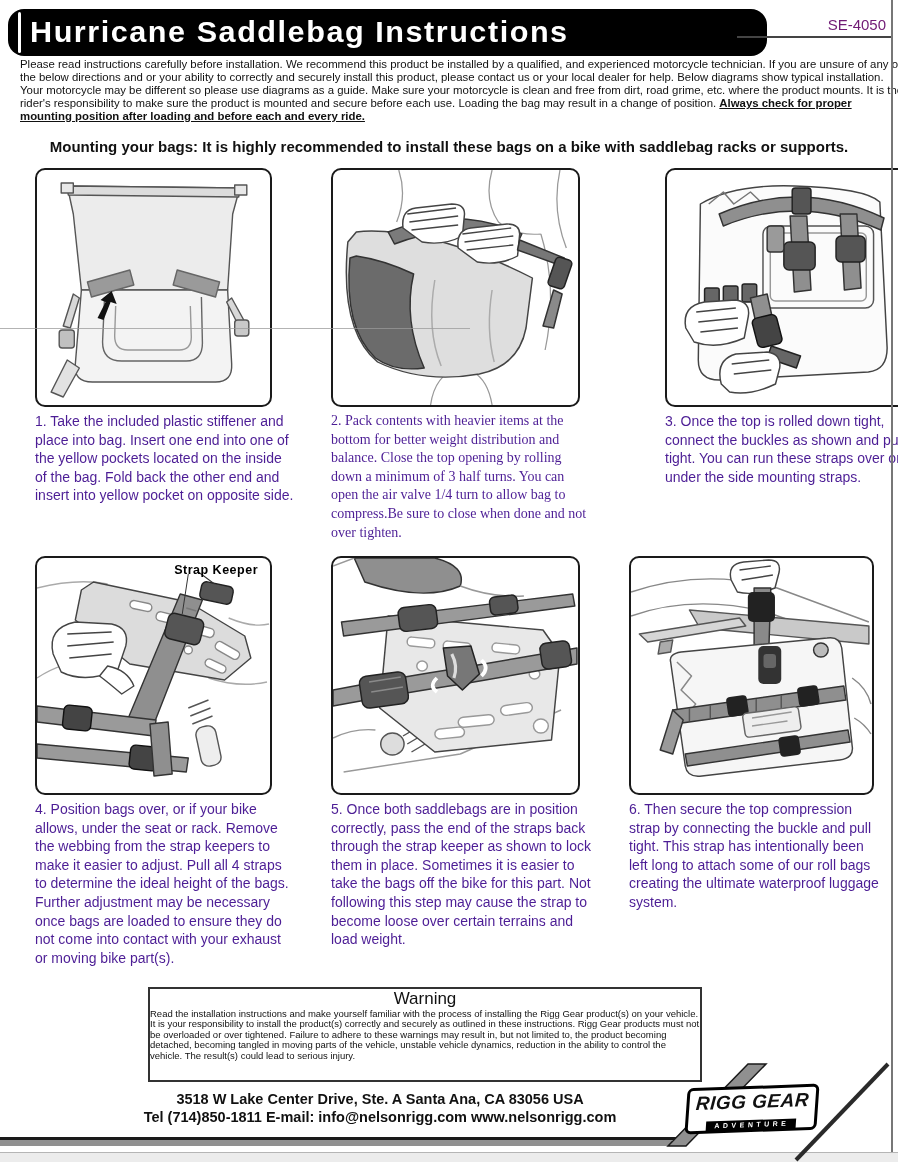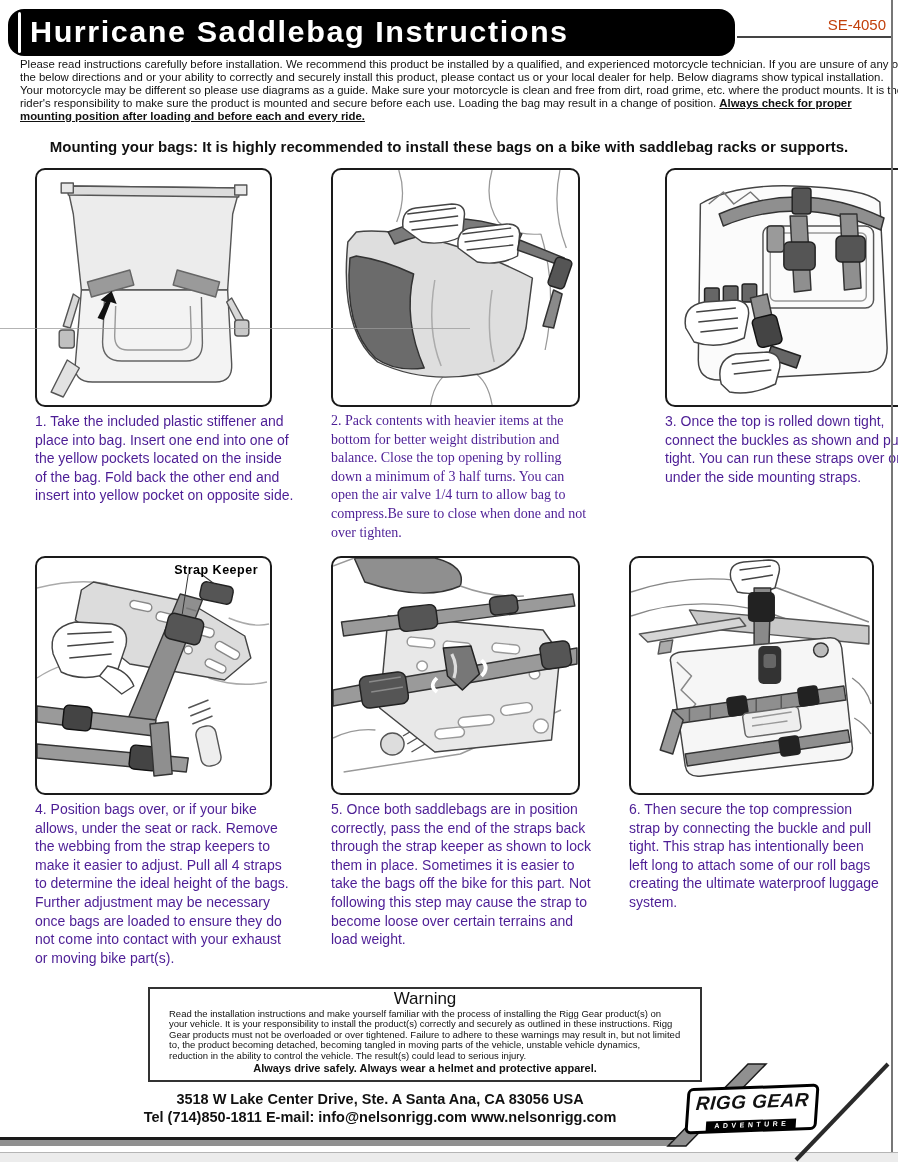--- a/index.html
+++ b/index.html
@@ -1,45 +1,45 @@
 <!DOCTYPE html>
 <html><head>
 <meta charset="utf-8">
 <style>
   html,body{margin:0;padding:0;background:#fff;}
   #page{position:relative;width:898px;height:1162px;background:#fff;overflow:hidden;
         font-family:"Liberation Sans",sans-serif;color:#111;}
 
   
   .header-bar{position:absolute;left:8px;top:9px;width:727px;height:47px;background:#000;
-              border-radius:16px;}
+              border-radius:16px;padding-left:32px;}
   .header-notch{position:absolute;left:10px;top:3px;width:3px;height:41px;background:#fff;border-radius:2px;}
   .header-title{position:absolute;left:22px;top:6px;color:#fff;font-size:30px;font-weight:bold;
                 letter-spacing:1.5px;white-space:nowrap;transform:scaleX(1.02);transform-origin:left;}
-  .model-no{position:absolute;right:12px;top:16px;font-size:15px;color:#c2410c;}
+  .model-no{position:absolute;right:12px;top:16px;font-size:15px;color:#701a75;}
   .header-rule{position:absolute;left:737px;top:36px;width:154px;height:2px;background:#444;}
   .page-edge-right{position:absolute;left:891px;top:0;width:2px;height:1153px;background:#777;}
   .page-edge-bottom{position:absolute;left:0;top:1152px;width:898px;height:10px;background:#ececec;border-top:1px solid #b5b5b5;}
   .fold-line{position:absolute;left:0;top:328px;width:470px;height:1px;background:#9a9a9a;opacity:.75;z-index:30;}
 
   
   .intro{position:absolute;left:20px;top:58px;width:884px;font-size:11.4px;line-height:13px;}
   .intro .em{font-weight:bold;text-decoration:underline;}
   .mount-note{position:absolute;left:0;top:138px;width:898px;text-align:center;font-size:15px;font-weight:bold;}
 
   
   .step{position:absolute;}
   .figbox{position:relative;height:239px;border:2px solid #1a1a1a;border-radius:10px;background:#fff;overflow:hidden;box-sizing:border-box;}
   .figbox svg{display:block;width:100%;height:100%;}
   .caption{margin-top:5px;font-size:14px;line-height:18.6px;color:#4c1d95;}
   .fig-label{position:absolute;top:5px;right:12px;font-size:12.5px;font-weight:bold;letter-spacing:.5px;color:#000;}
 
   
   .warning-box{position:absolute;left:148px;top:987px;width:554px;height:95px;border:2px solid #333;
-               box-sizing:border-box;padding:0 19px;}
+               box-sizing:border-box;padding:0 0;}
   .warning-title{text-align:center;font-size:17px;line-height:18px;margin-top:1px;}
   .warning-body{font-size:9.5px;line-height:10.4px;margin-top:1px;}
   .warning-em{text-align:center;font-size:11px;font-weight:bold;margin-top:1px;}
 
   
   .footer-address{position:absolute;left:100px;top:1091px;width:560px;text-align:center;
                   font-size:14.5px;font-weight:bold;line-height:17.5px;}
   .logo{position:absolute;left:686px;top:1086px;width:132px;height:46px;border:3px solid #000;border-radius:6px;
         background:#fff;transform:rotate(-2deg) skewX(-6deg);box-sizing:border-box;text-align:center;z-index:10;}
   .logo-primary{font-size:19px;font-weight:900;font-style:italic;letter-spacing:.5px;line-height:22px;margin-top:2px;white-space:nowrap;text-transform:uppercase;}
@@ -247,21 +247,20 @@
         <circle cx="182" cy="92" r="7" fill="#bbb" stroke="#333"></circle>
         <path d="M212,120 Q226,130 230,146 M214,160 Q224,166 230,176" fill="none" stroke="#888"></path>
       </svg>
     </div>
     <div class="caption" data-interactable="false" style="width:256px;">6. Then secure the top compression strap by connecting  the buckle and pull tight. This strap has intentionally been left long to attach some of our roll bags creating the ultimate waterproof luggage system.</div>
   </div>
 
   <div class="warning-box" data-interactable="false">
     <div class="warning-title" data-interactable="false">Warning</div>
     <div class="warning-body" data-interactable="false">Read the installation instructions and make yourself familiar with the process of installing the Rigg Gear product(s) on your vehicle.  It is your responsibility to install the product(s) correctly and securely as outlined in these instructions.  Rigg Gear products must not be overloaded or over tightened. Failure to adhere to these warnings may result in, but not limited to, the product becoming detached, becoming tangled in moving parts of the vehicle, unstable vehicle dynamics, reduction in the ability to control the vehicle.  The result(s) could lead to serious injury.</div>
-    <div class="warning-em" data-interactable="false">Always drive safely.  Always wear a helmet and protective apparel.</div>
   </div>
 
   <div class="footer-address" data-interactable="false">
     <div data-interactable="false">3518 W Lake Center Drive, Ste. A Santa Ana, CA 83056 USA</div>
     <div data-interactable="false">Tel (714)850-1811 E-mail: info@nelsonrigg.com www.nelsonrigg.com</div>
   </div>
 
   <div class="logo" data-interactable="false">
     <div class="logo-primary" data-interactable="false">Rigg Gear</div>
     <div class="logo-secondary" data-interactable="false">ADVENTURE</div>

